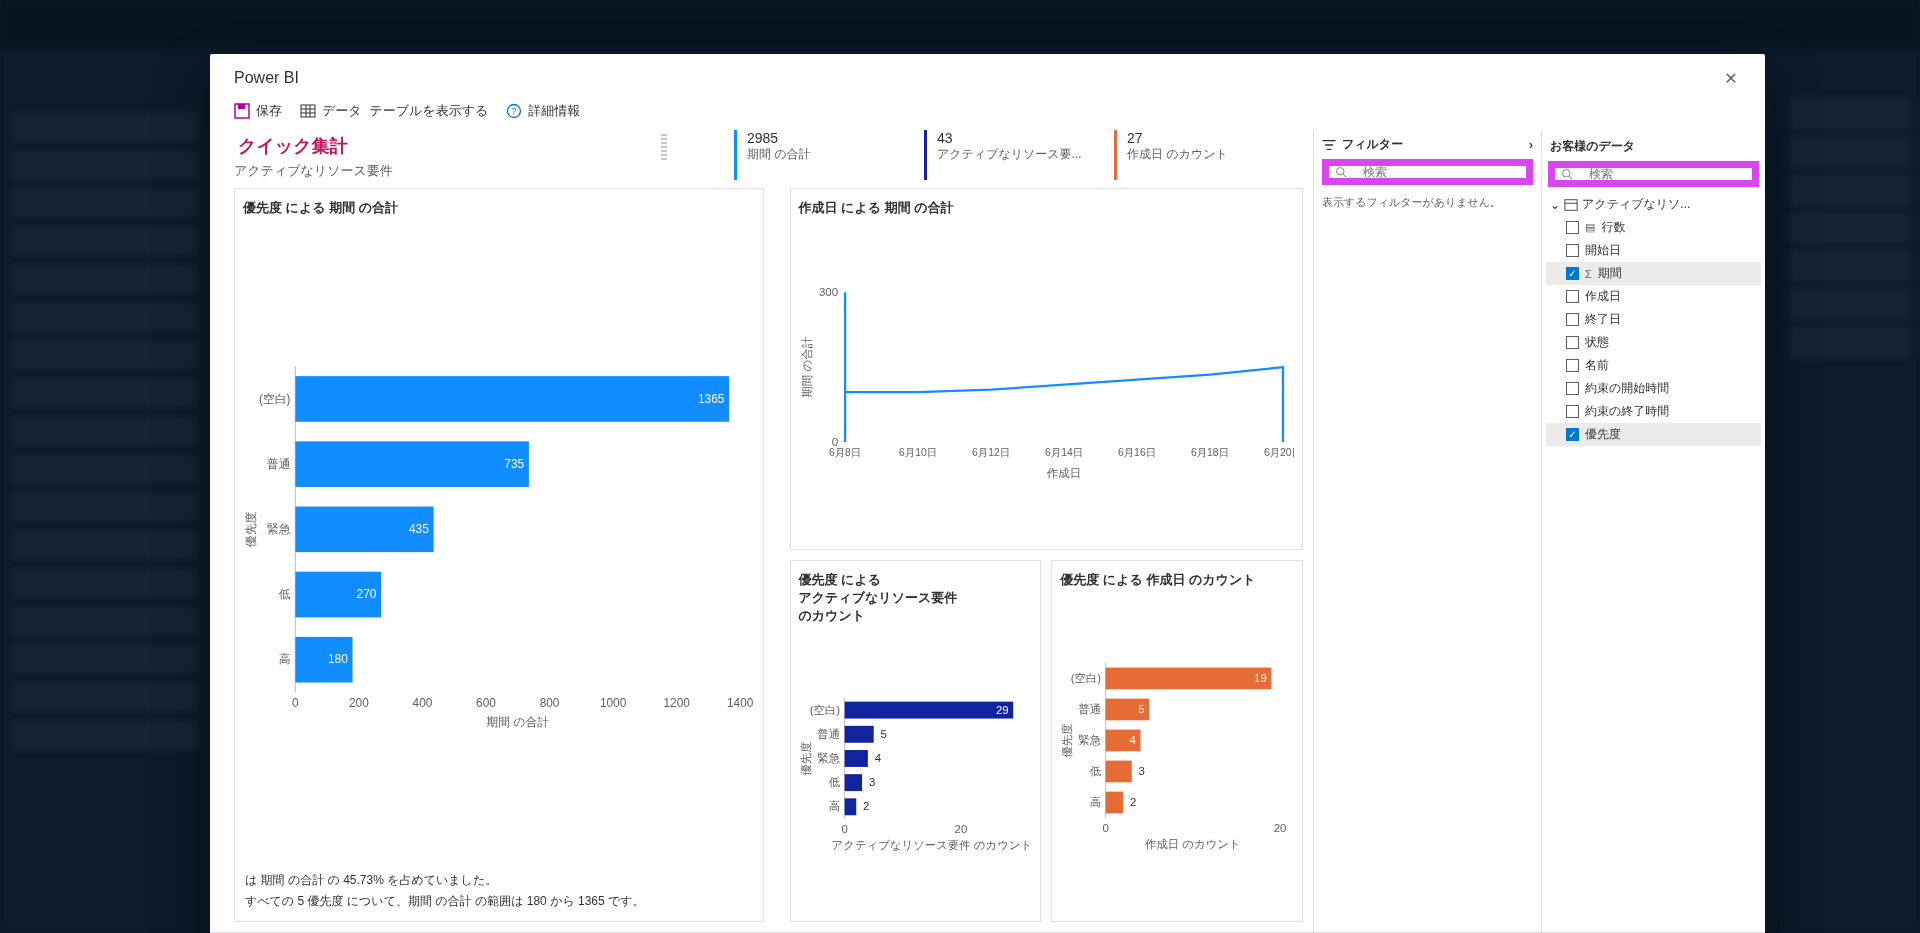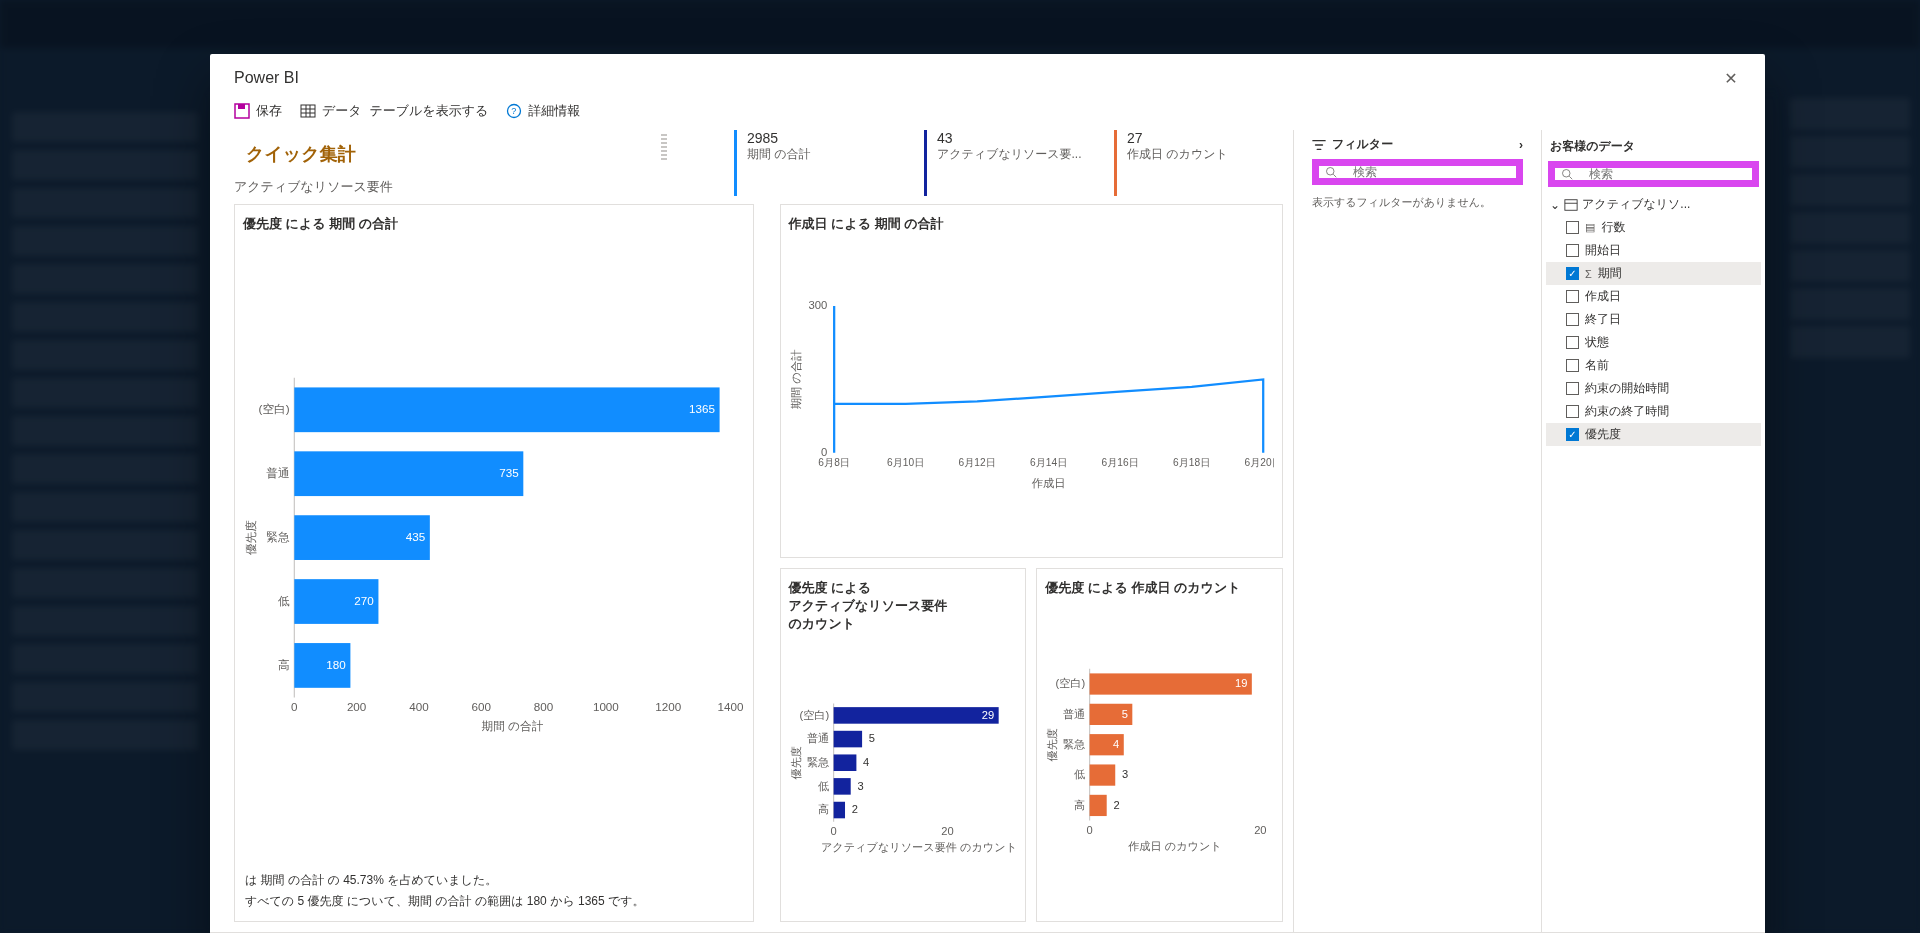--- a/index.html
+++ b/index.html
@@ -94,21 +94,21 @@
 
   .summary-row {
     display: flex; align-items: stretch;
     margin-bottom: 8px;
   }
   .summary-title {
     flex: 0 0 500px;
     display: flex; flex-direction: column;
   }
   .summary-title h2 {
-    margin: 12px; font-size: 18px; font-weight: 600; color: #a16207;
+    margin: 4px; font-size: 18px; font-weight: 600; color: #be185d;
   }
   .summary-title .sub {
     font-size: 13px; color: #605e5c;
   }
   .summary-title .handle {
     align-self: flex-end;
     width: 6px; height: 26px;
     background: repeating-linear-gradient(#c8c6c4 0 2px, transparent 2px 4px);
     margin-right: 12px;
     position: absolute;
@@ -163,21 +163,21 @@
   .bottom-two {
     display: grid; grid-template-columns: 1fr 1fr; gap: 10px;
   }
 
   .insights { font-size: 12px; color: #323130; line-height: 1.7; padding: 6px 2px 0 2px;}
 
   
   .filter-panel {
     flex: 0 0 190px;
     border-left: 1px solid #e1dfdd;
-    padding: 6px 18px;
+    padding: 6px 8px;
     font-size: 12px;
   }
   .filter-panel .head {
     display: flex; align-items: center; gap: 6px; font-weight: 600; color: #323130;
     margin-bottom: 6px;
   }
   .filter-panel .head .chev { margin-left: auto; font-size: 12px; cursor: pointer;}
   .search-box {
     display: flex; align-items: center;
     border: 7px solid #d946ef;

